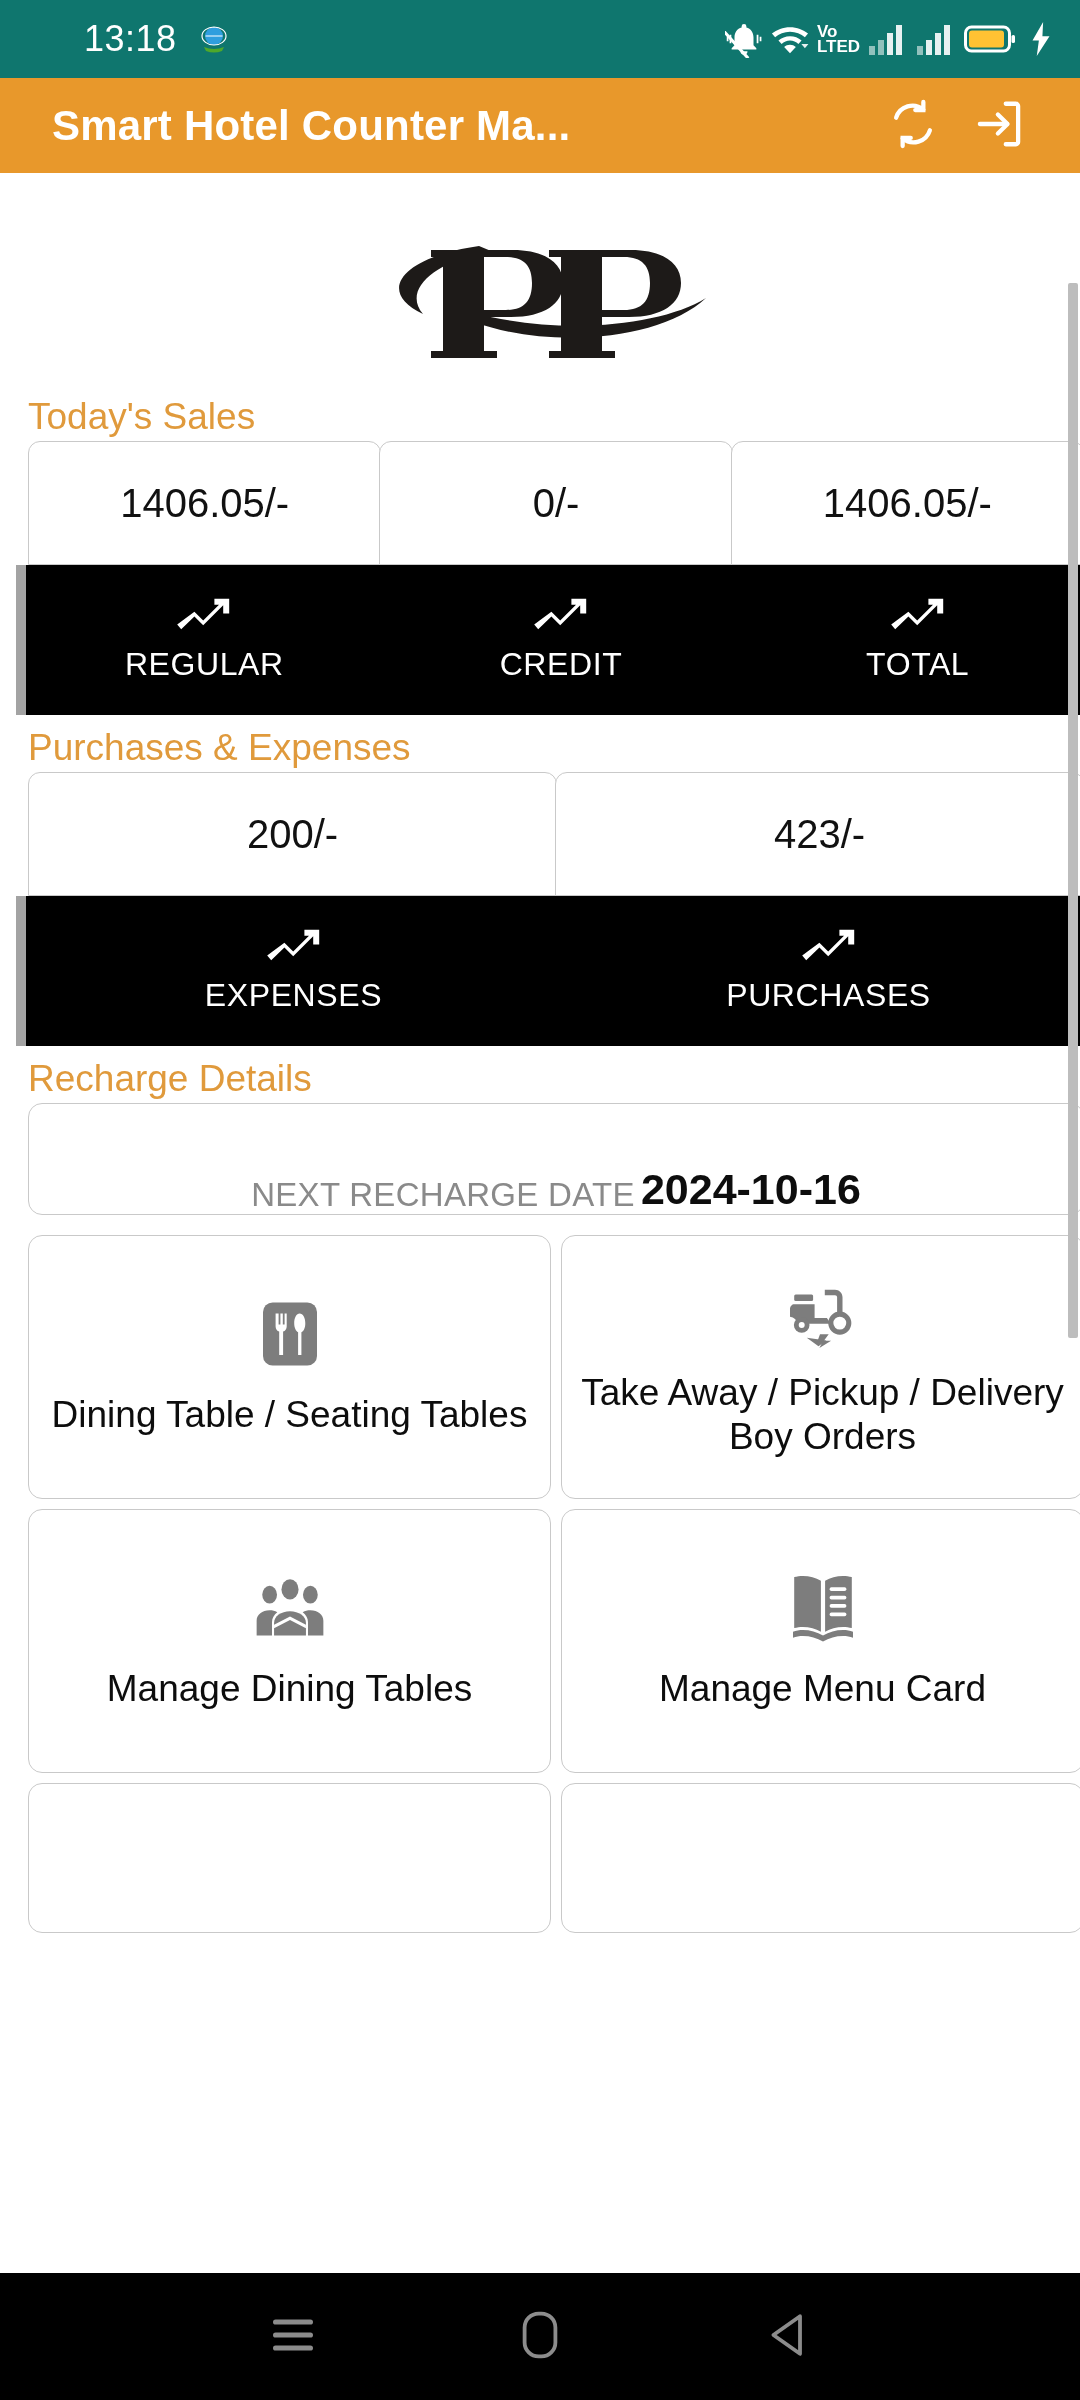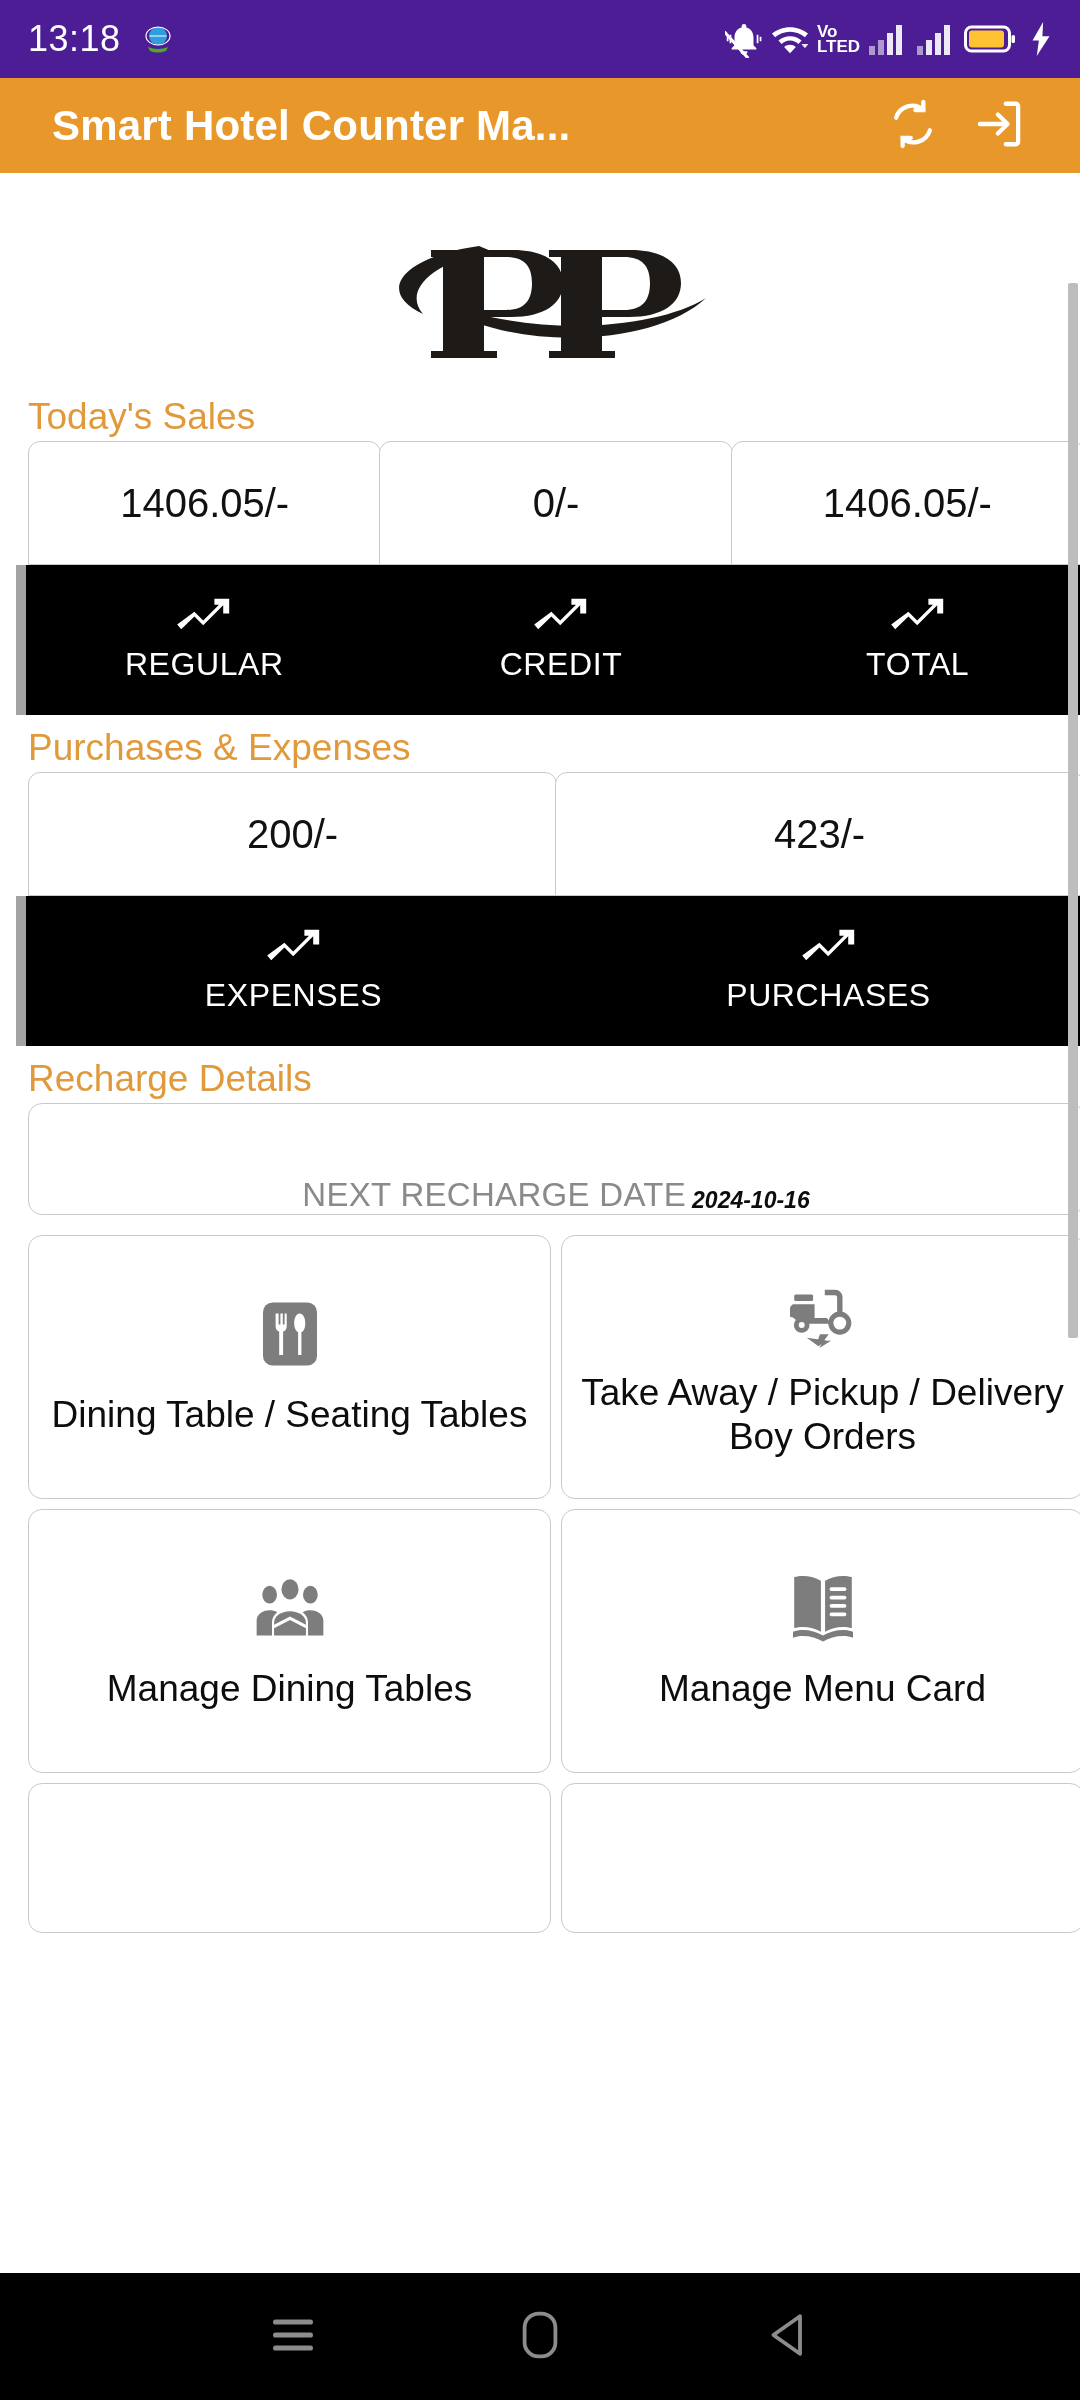--- a/index.html
+++ b/index.html
@@ -7,23 +7,23 @@
     width:1080px; height:2400px;
     background:#ffffff;
     font-family:"Liberation Sans", sans-serif;
     overflow:hidden;
   }
   #screen { position:relative; width:1080px; height:2400px; background:#fff; }
 
   
   .statusbar {
     position:absolute; top:0; left:0; width:1080px; height:78px;
-    background:#4c1d95;
+    background:#0f766e;
     display:flex; align-items:center; justify-content:space-between;
-    padding:0 28px 0 28px;
+    padding:0 28px 0 84px;
   }
   .sb-left { display:flex; align-items:center; gap:22px; }
   .sb-time { color:#fff; font-size:36px; letter-spacing:0.5px; }
   .sb-appicon { width:30px; height:30px; position:relative; }
   .sb-right { display:flex; align-items:center; gap:8px; }
   .sb-right svg { display:block; }
 
   
   .appbar {
     position:absolute; top:78px; left:0; width:1080px; height:95px;
@@ -92,21 +92,21 @@
   .trend-icon { width:56px; height:34px; }
 
   
   .recharge-box {
     margin:0 12px; height:112px;
     border:1px solid #c9c9c9; border-radius:14px;
     display:flex; align-items:flex-end; justify-content:center;
     background:#fff;
   }
   .rc-label { color:#8a8a8a; font-size:33px; letter-spacing:0.3px; }
-  .rc-value { color:#0d0d0d; font-size:23px; font-weight:bold; margin-left:6px;font-style:italic; }
+  .rc-value { color:#0d0d0d; font-size:43px; font-weight:bold; margin-left:6px; }
 
   
   .tiles { display:flex; flex-wrap:wrap; padding:0 12px; margin-top:20px; }
   .tile {
     width:calc(50% - 5px);
     height:264px;
     border:1px solid #c9c9c9; border-radius:14px;
     background:#fff;
     display:flex; flex-direction:column; align-items:center; justify-content:center;
     margin-bottom:10px;

